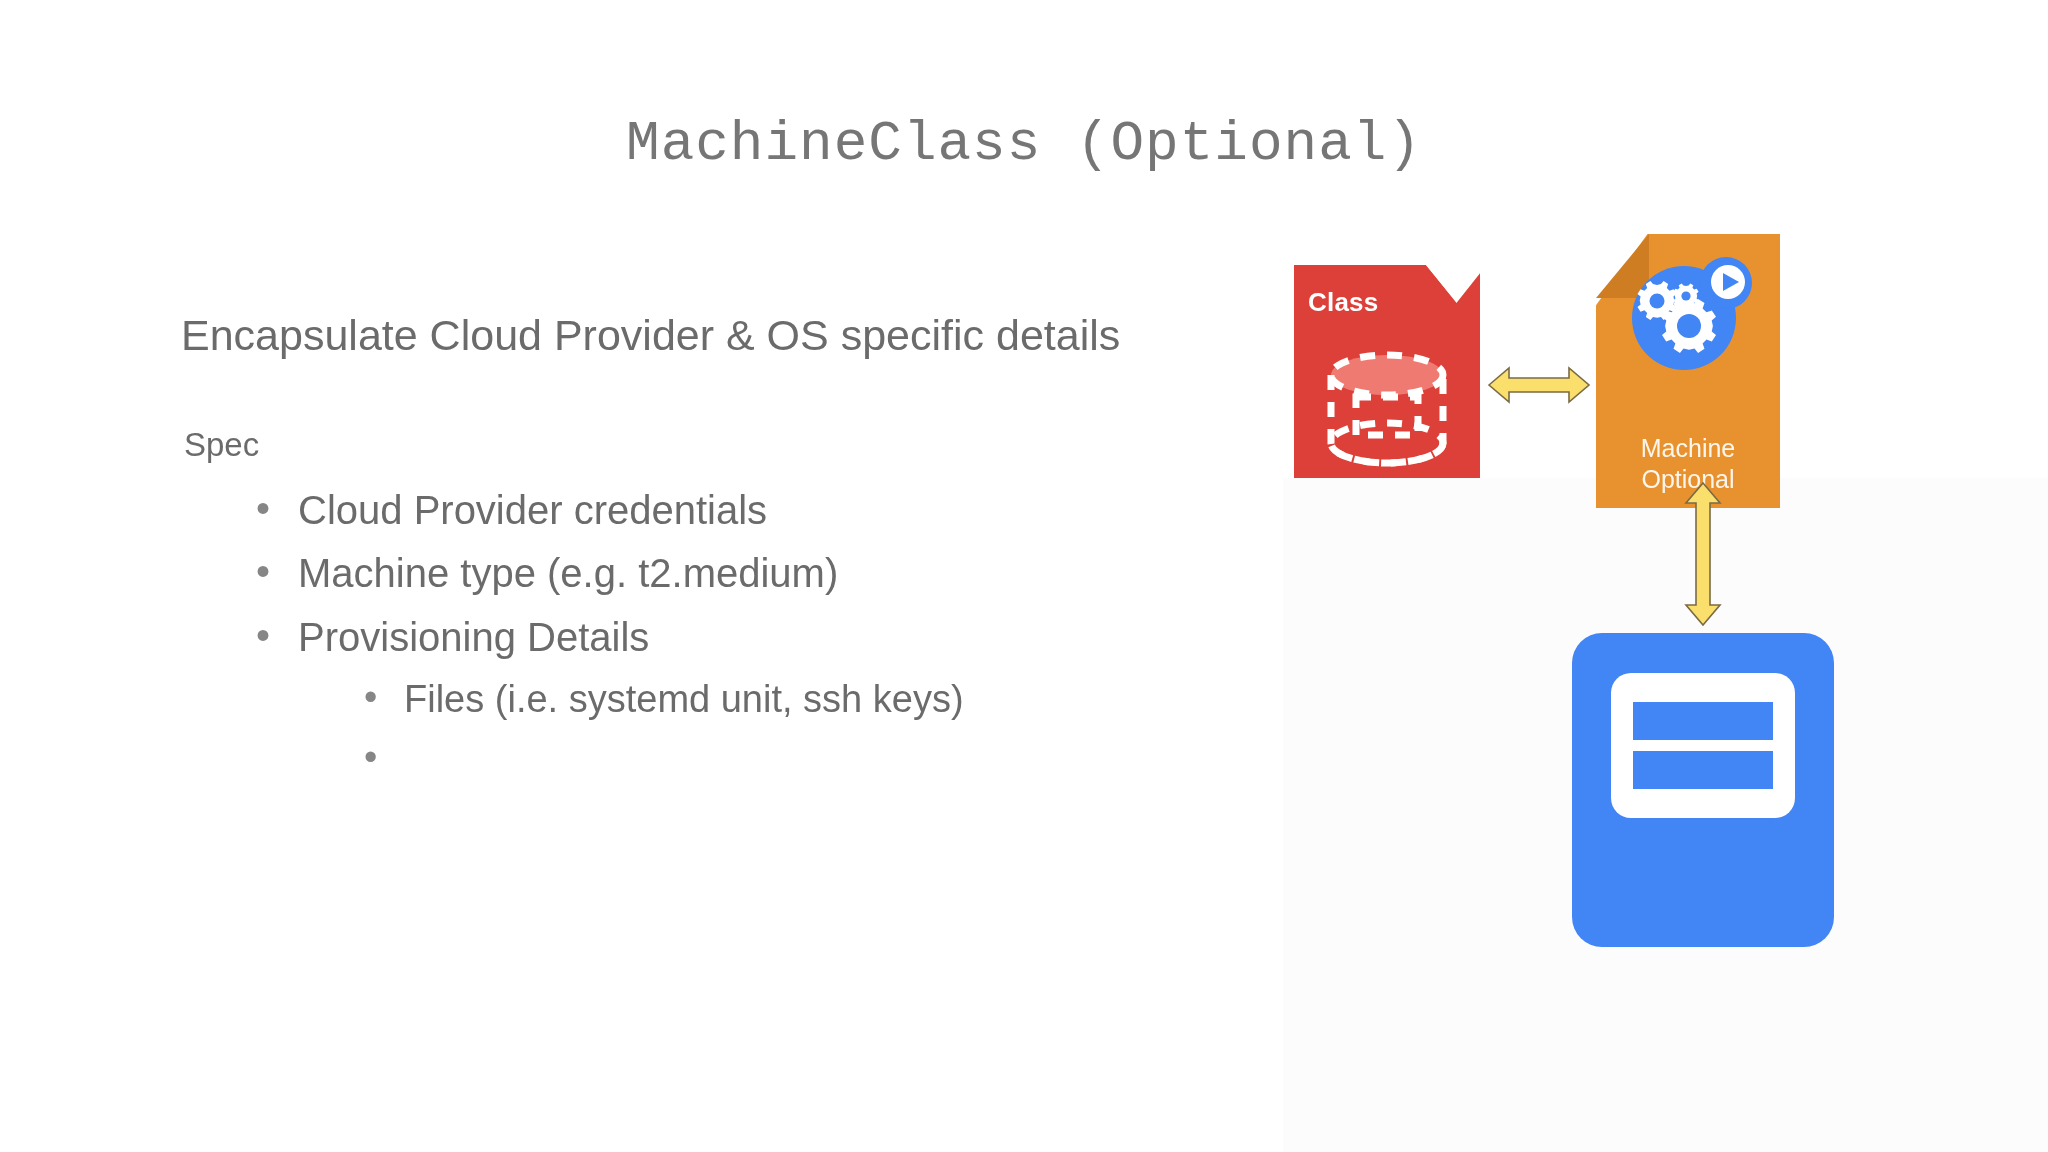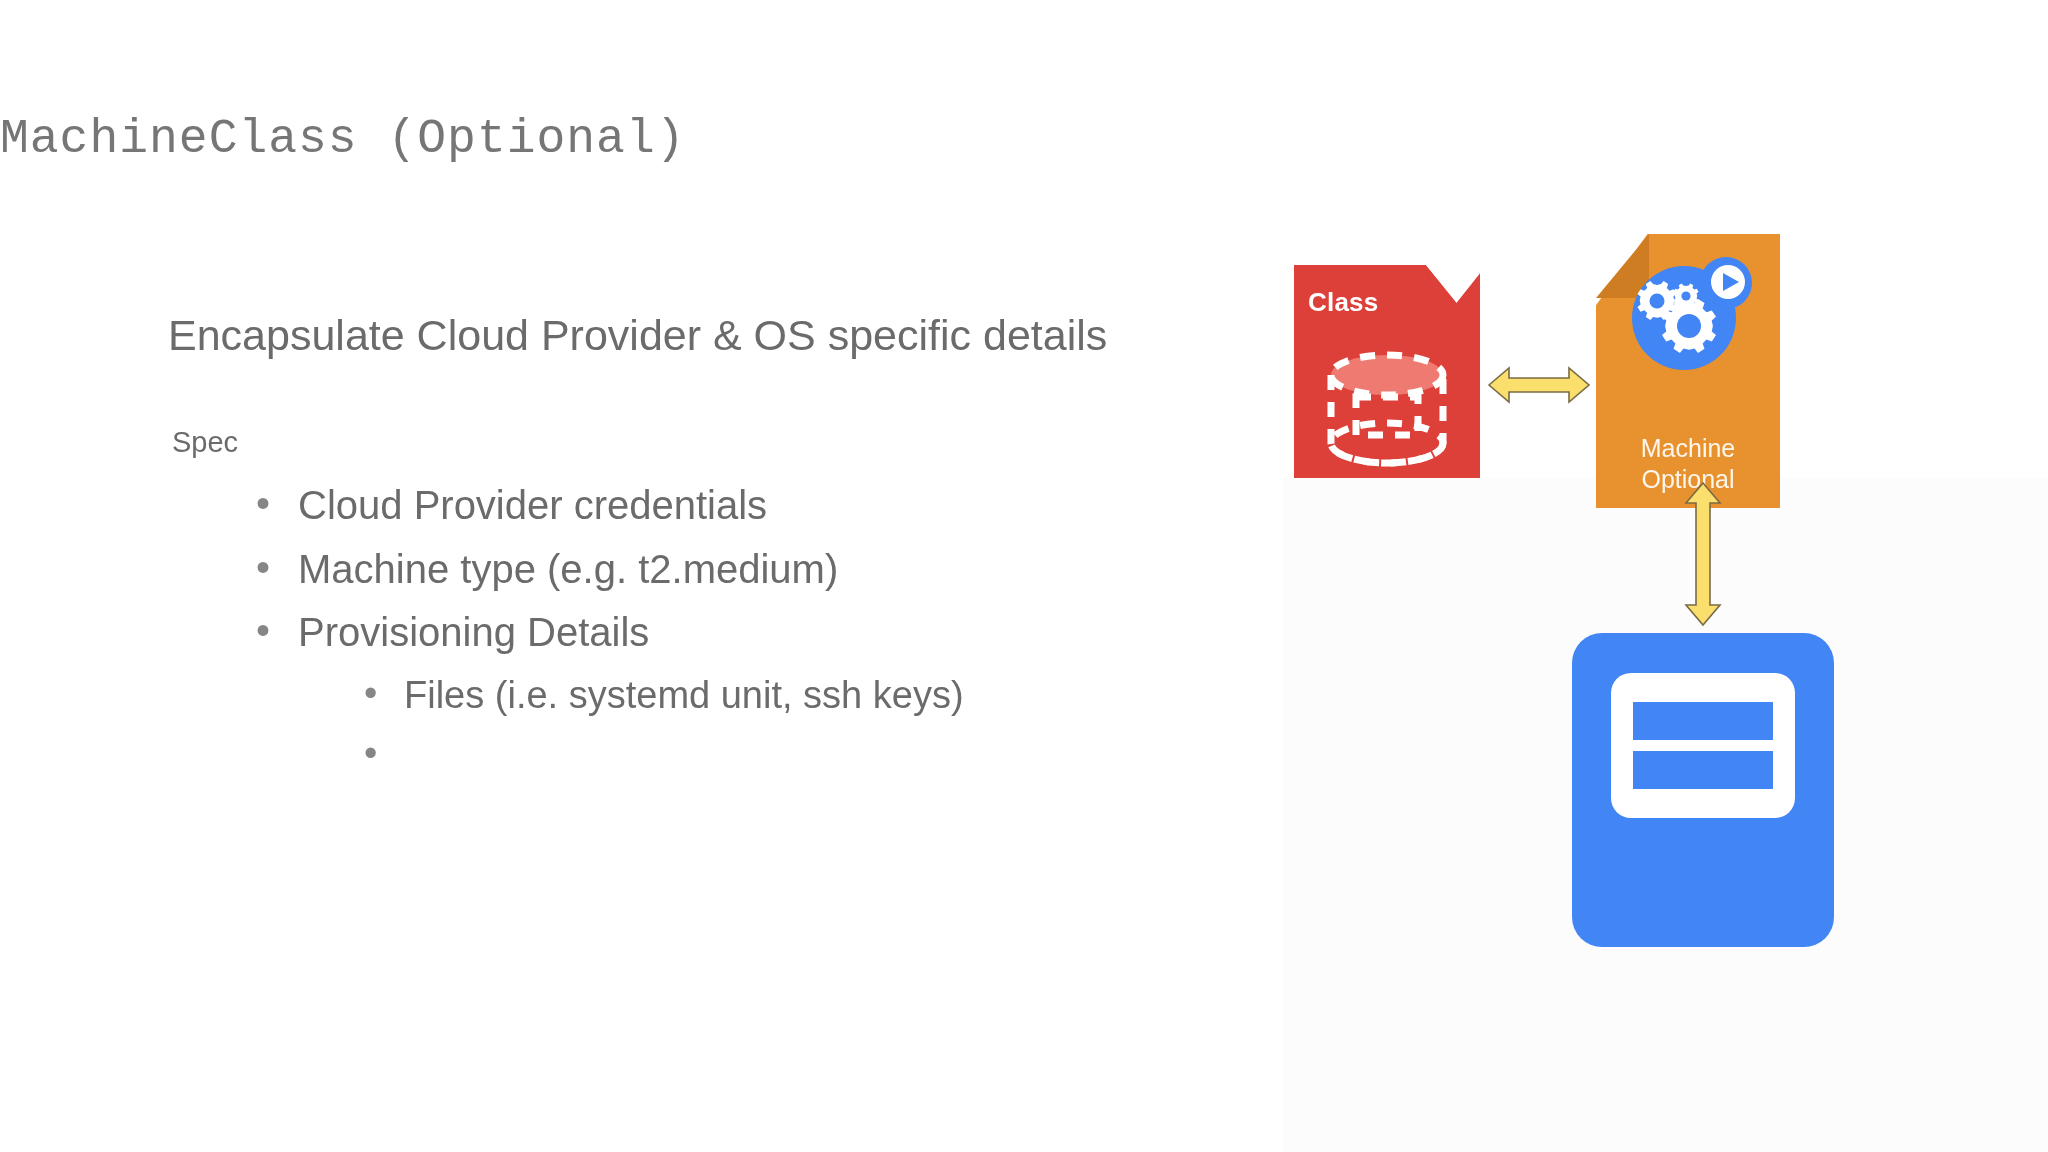--- a/index.html
+++ b/index.html
@@ -24,48 +24,49 @@
     height: 674px;
     background: #fcfcfc;
   }
 
   
   #slide-title {
     position: absolute;
     left: 0;
     top: 112px;
     width: 2048px;
+    text-align: center;
     font-family: "Liberation Mono", "DejaVu Sans Mono", monospace;
-    font-size: 48px;
+    font-size: 56px;
     font-weight: 400;
     letter-spacing: 1px;
     color: #767676;
     white-space: pre;
   }
 
   
   #body-block {
     position: absolute;
     left: 168px;
     top: 312px;
     width: 1120px;
     color: #6b6b6b;
   }
   .lead-line {
     font-size: 43px;
     line-height: 1.1;
     color: #6b6b6b;
-    margin: 0 0 68px 0;
+    margin: 0 0 68px 13px;
     white-space: nowrap;
   }
   .spec-head {
-    font-size: 29px;
+    font-size: 33px;
     line-height: 1.1;
     color: #6b6b6b;
-    margin: 0 0 20px 4px;
+    margin: 0 0 20px 16px;
   }
   ul.lvl1 {
     list-style: none;
     margin: 0;
     padding: 0 0 0 82px;
   }
   ul.lvl1 > li {
     position: relative;
     font-size: 40px;
     line-height: 1.34;

